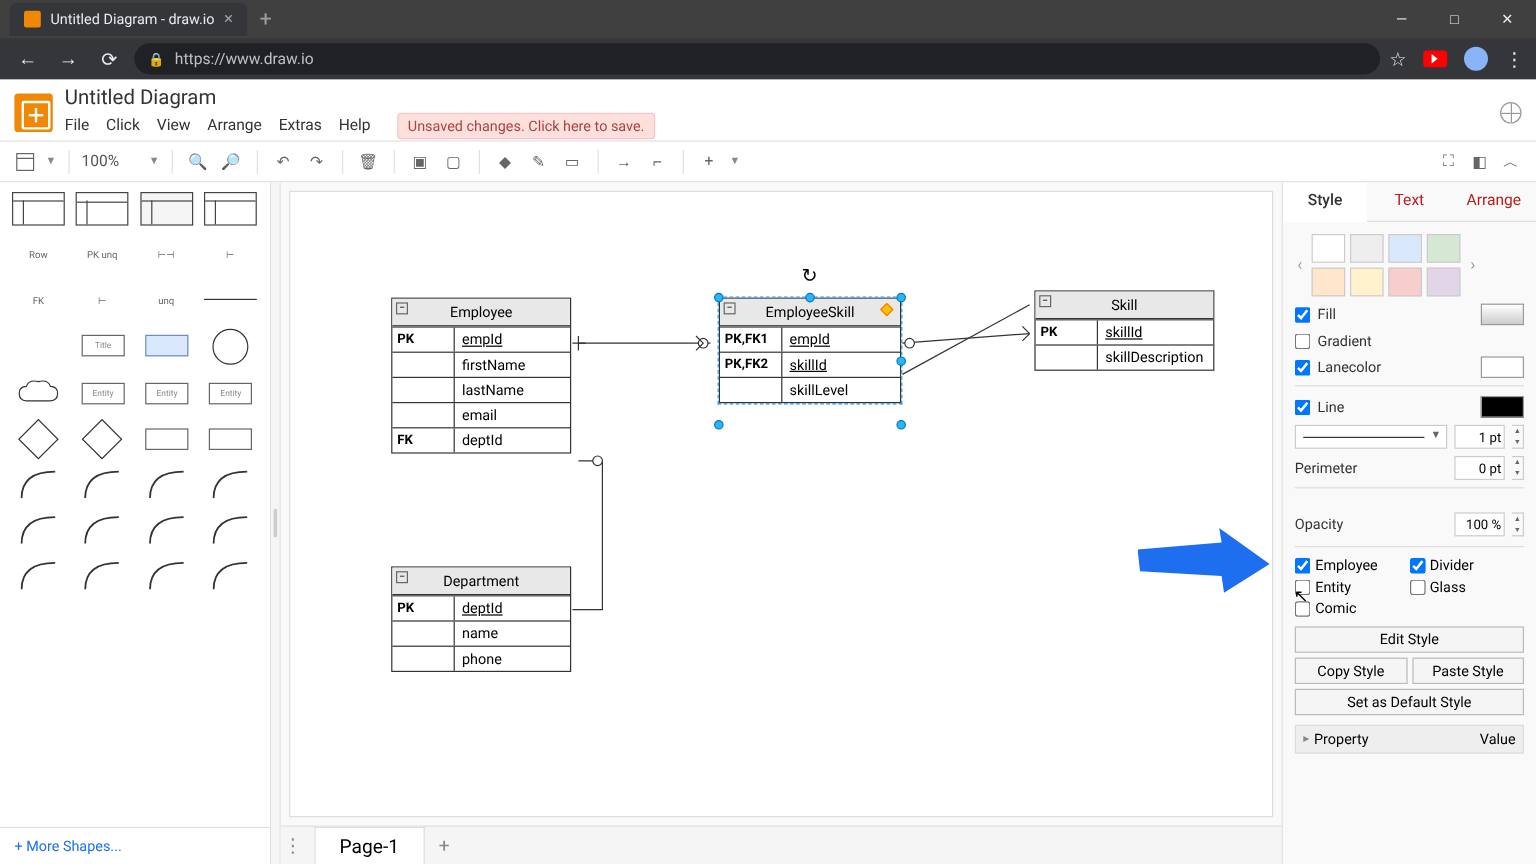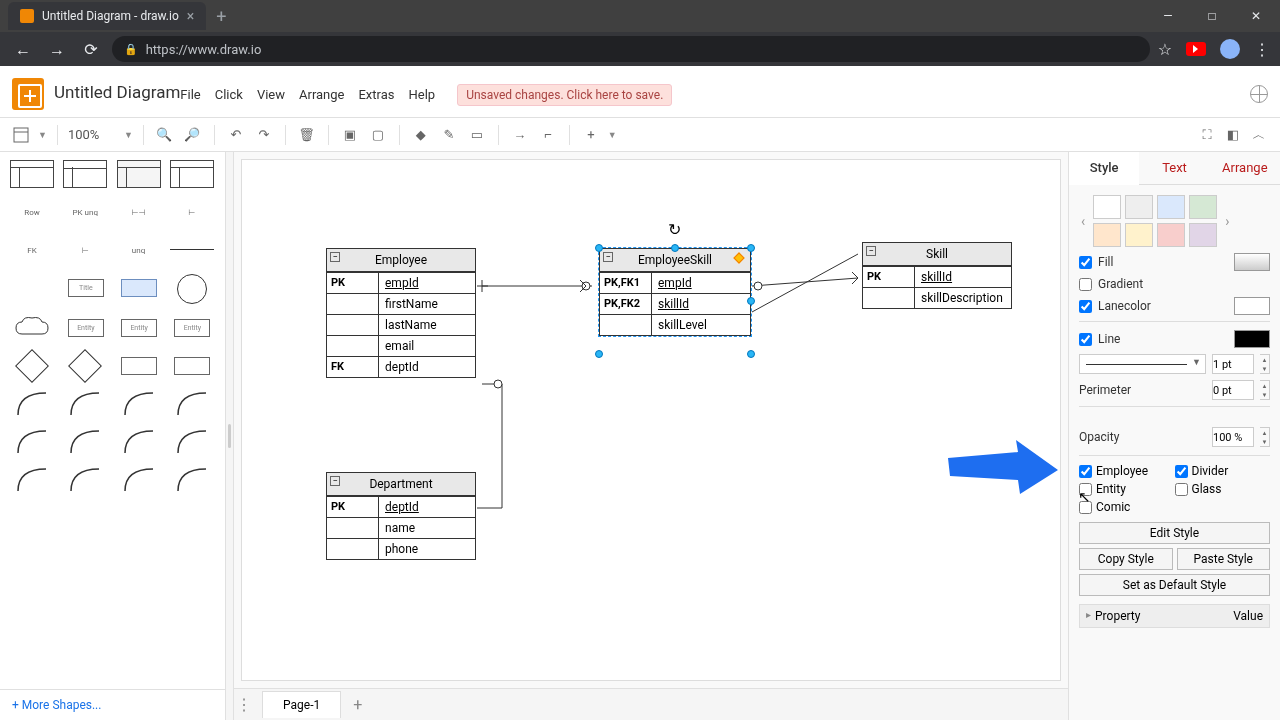--- a/index.html
+++ b/index.html
@@ -22,21 +22,21 @@
 .star { color: #e8eaed; }
 .yt { width:20px; height:14px; background:#f00; border-radius:3px; position:relative; }
 .yt::after{ content:""; position:absolute; left:7px; top:3px; border-left:5px solid #fff; border-top:4px solid transparent; border-bottom:4px solid transparent; }
 .avatar { width:20px; height:20px; border-radius:50%; background:#8ab4f8; }
 .dots { color:#e8eaed; font-size:16px; }
 
 
 .app-header { display: flex; align-items: center; gap: 10px; padding: 6px 12px 2px; border-bottom: 1px solid #e0e0e0; height: 52px;}
 .app-logo { width: 32px; height: 32px; background: #f08705; border-radius: 3px; position: relative; }
 .app-logo::after { content:""; position:absolute; left:6px; top:6px; width:20px; height:20px; border:2px solid #fff; border-radius:2px; background: linear-gradient(#fff,#fff) center/12px 2px no-repeat, linear-gradient(#fff,#fff) center/2px 12px no-repeat; }
-.title-menu { display:flex; flex-direction:row; }
+.title-menu { display:flex; flex-direction:column; }
 .doc-title { font-size:17px; color:#333; }
 .menu { display: flex; gap: 14px; font-size: 13px; color:#333; margin-top:2px; align-items:center;}
 .unsaved { background:#fde0dc; color:#a94442; border:1px solid #f5c6cb; border-radius:3px; padding:3px 8px; font-size:12px; margin-left:8px;}
 .globe { margin-left:auto; width:18px;height:18px; border:1.5px solid #999; border-radius:50%; position:relative;}
 .globe::before{content:"";position:absolute;left:0;right:0;top:50%;height:1px;background:#999;}
 .globe::after{content:"";position:absolute;top:0;bottom:0;left:50%;width:1px;background:#999;}
 
 
 .toolbar { display:flex; align-items:center; height:34px; border-bottom:1px solid #e0e0e0; padding:0 10px; gap:6px; font-size:13px; color:#555;}
 .tb-sep { width:1px; height:20px; background:#e0e0e0; margin:0 4px;}
@@ -82,21 +82,21 @@
 .er-table .key { width:52px; border-right:1px solid #333; padding:3px 4px; font-weight:bold; font-size:11px;}
 .er-table .fld { flex:1; padding:3px 6px;}
 .er-table.selected { outline:1.5px dashed #2196f3; outline-offset:0;}
 .sel-handle{position:absolute;width:8px;height:8px;background:#29b6f6;border:1px solid #0277bd;border-radius:50%;}
 .sel-handle.diamond{border-radius:0;transform:rotate(45deg);background:#ffc107;border-color:#f57c00;}
 .rotate-handle{position:absolute;width:14px;height:14px;}
 
 
 .page-tabs{height:32px;border-top:1px solid #e0e0e0;display:flex;align-items:center;background:#f5f5f5;}
 .page-handle{width:20px;text-align:center;color:#888;}
-.page-tab{background:#fff;border:1px solid #ddd;border-bottom:none;padding:6px 20px;font-size:12px;margin-left:8px;}
+.page-tab{background:#fff;border:1px solid #ddd;border-bottom:none;padding:6px 20px;font-size:16px;margin-left:8px;}
 .page-add{padding:0 12px;color:#888;font-size:16px;}
 
 
 .panel { width:212px; border-left:1px solid #e0e0e0; background:#f9f9f9; font-size:12px; overflow-y:auto;}
 .panel-tabs{display:flex;border-bottom:1px solid #ddd;}
 .panel-tab{flex:1;text-align:center;padding:8px 0;font-size:13px;color:#b91c1c;cursor:pointer;}
 .panel-tab.active{background:#fff;color:#333;font-weight:500;border-bottom:2px solid #fff;margin-bottom:-1px;}
 .panel-body{padding:10px;}
 .swatch-row{display:flex;align-items:center;gap:6px;margin-bottom:6px;}
 .swatch-nav{color:#999;font-size:14px;padding:0 2px;}
@@ -104,21 +104,21 @@
 .sw{width:28px;height:24px;border:1px solid #ccc;}
 .prop-row{display:flex;align-items:center;margin:6px 0;gap:6px;}
 .prop-row input[type=checkbox]{width:13px;height:13px;}
 .prop-row .lbl{flex:1;color:#333;}
 .color-btn{width:36px;height:18px;border:1px solid #999;background:#fff;}
 .color-btn.grad{background:linear-gradient(#fff,#ccc);}
 .color-btn.black{background:#000;}
 .line-style{flex:1;border:1px solid #ccc;height:20px;background:#fff;position:relative;}
 .line-style::after{content:"▼";position:absolute;right:4px;top:2px;font-size:9px;color:#666;}
 .line-style::before{content:"";position:absolute;left:6px;right:18px;top:50%;height:1px;background:#333;}
-.num-input{width:42px;height:20px;border:1px solid #ccc;padding-right:2px;font-size:11px;}
+.num-input{width:42px;height:20px;border:1px solid #ccc;text-align:right;padding-right:2px;font-size:11px;}
 .spinner{width:10px;height:20px;border:1px solid #ccc;border-left:none;display:flex;flex-direction:column;font-size:6px;text-align:center;line-height:9px;color:#666;}
 .chk-grid{display:grid;grid-template-columns:1fr 1fr;gap:4px 0;margin:8px 0;}
 .chk-item{display:flex;align-items:center;gap:4px;}
 .btn{border:1px solid #bbb;background:#f5f5f5;padding:3px 0;text-align:center;font-size:12px;cursor:pointer;}
 .btn-row{display:flex;gap:4px;}
 .btn-row .btn{flex:1;}
 .btn-full{width:100%;margin-top:4px;}
 .prop-hdr{background:#eee;border:1px solid #ddd;display:flex;padding:4px 6px;margin-top:8px;}
 .prop-hdr span:first-child{flex:1;}
 .prop-hdr::before{content:"▸";margin-right:4px;color:#888;font-size:10px;}

